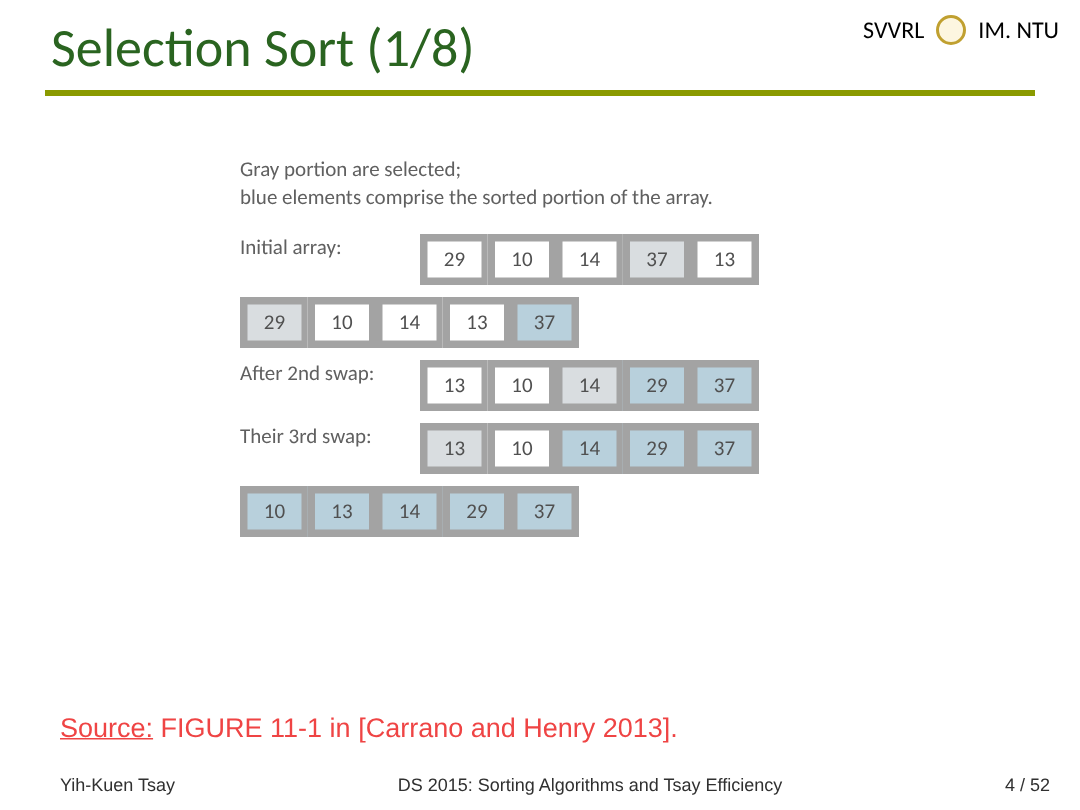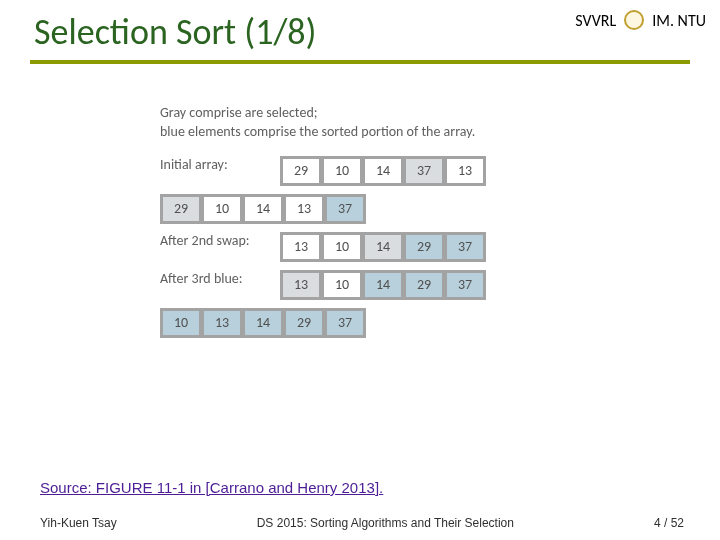--- a/index.html
+++ b/index.html
@@ -59,71 +59,70 @@
     width: 120px;
     color: #606060;
     font-size: 14px;
   }
   .cells {
     display: flex;
   }
   .cell {
     width: 36px;
     height: 24px;
-    border: 3px solid #a3a3a3;
+    border: 5px solid #a3a3a3;
     display: flex;
     align-items: center;
     justify-content: center;
     font-size: 14px;
     color: #505050;
     background: #fff;
     margin-left: -1px;
   }
   .cell:first-child { margin-left: 0; }
   .cell-gray { background: #d9dde0; }
   .cell-blue { background: #b8d0dc; }
   .source {
     position: absolute;
     bottom: 44px;
     left: 40px;
-    font-size: 15px;
-    color: #4c1d95;
+    font-size: 18px;
+    color: #ef4444;
     font-family: Arial, sans-serif;
-    text-decoration: underline;
   }
   .source-label { text-decoration: underline; }
   .footer {
     position: absolute;
     bottom: 10px;
     left: 0;
     right: 0;
     display: flex;
     justify-content: space-between;
-    padding: 0 36px 0 40px;
+    padding: 0 20px 0 40px;
     font-size: 12px;
     color: #303030;
     font-family: Arial, sans-serif;
   }
 </style>
 </head>
 <body>
 
 <div class="header-right">
   <span>SVVRL</span>
   <span class="logo-circle"></span>
   <span>IM. NTU</span>
 </div>
 
 <div class="title-wrap">
   <div class="title">Selection Sort (1/8)</div>
 </div>
 
 <div class="content">
   <div class="legend">
-    <div>Gray comprise are selected;</div>
+    <div>Gray portion are selected;</div>
     <div>blue elements comprise the sorted portion of the array.</div>
   </div>
   <div id="rows">
       <div class="row">
         <div class="row-label">Initial array:</div>
         <div class="cells">
           <div class="cell ">29</div>
           <div class="cell ">10</div>
           <div class="cell ">14</div>
           <div class="cell cell-gray">37</div>
@@ -143,21 +142,21 @@
         <div class="row-label">After 2nd swap:</div>
         <div class="cells">
           <div class="cell ">13</div>
           <div class="cell ">10</div>
           <div class="cell cell-gray">14</div>
           <div class="cell cell-blue">29</div>
           <div class="cell cell-blue">37</div>
         </div>
       </div>
       <div class="row">
-        <div class="row-label">After 3rd blue:</div>
+        <div class="row-label">Their 3rd swap:</div>
         <div class="cells">
           <div class="cell cell-gray">13</div>
           <div class="cell ">10</div>
           <div class="cell cell-blue">14</div>
           <div class="cell cell-blue">29</div>
           <div class="cell cell-blue">37</div>
         </div>
       </div>
       <div class="row">
         <div class="cells">
@@ -170,15 +169,15 @@
       </div>
     </div>
 </div>
 
 <div class="source">
   <span class="source-label">Source:</span><span> FIGURE 11-1 in [Carrano and Henry 2013].</span>
 </div>
 
 <div class="footer">
   <span>Yih-Kuen Tsay</span>
-  <span>DS 2015: Sorting Algorithms and Their Selection</span>
+  <span>DS 2015: Sorting Algorithms and Tsay Efficiency</span>
   <span>4 / 52</span>
 </div>
 
 </body></html>

